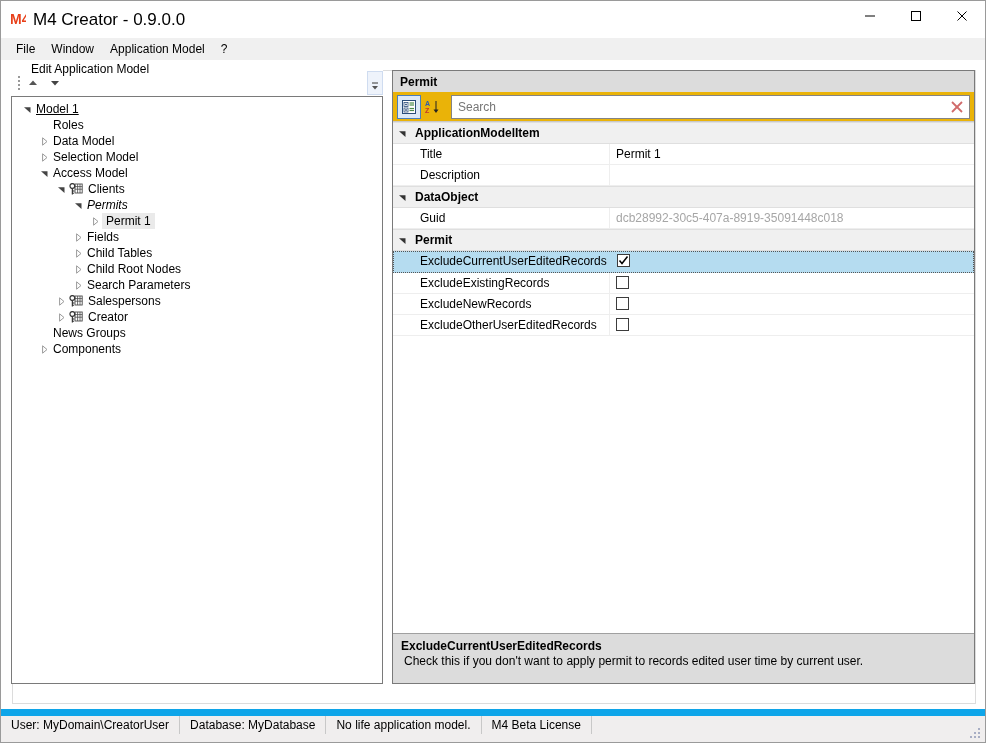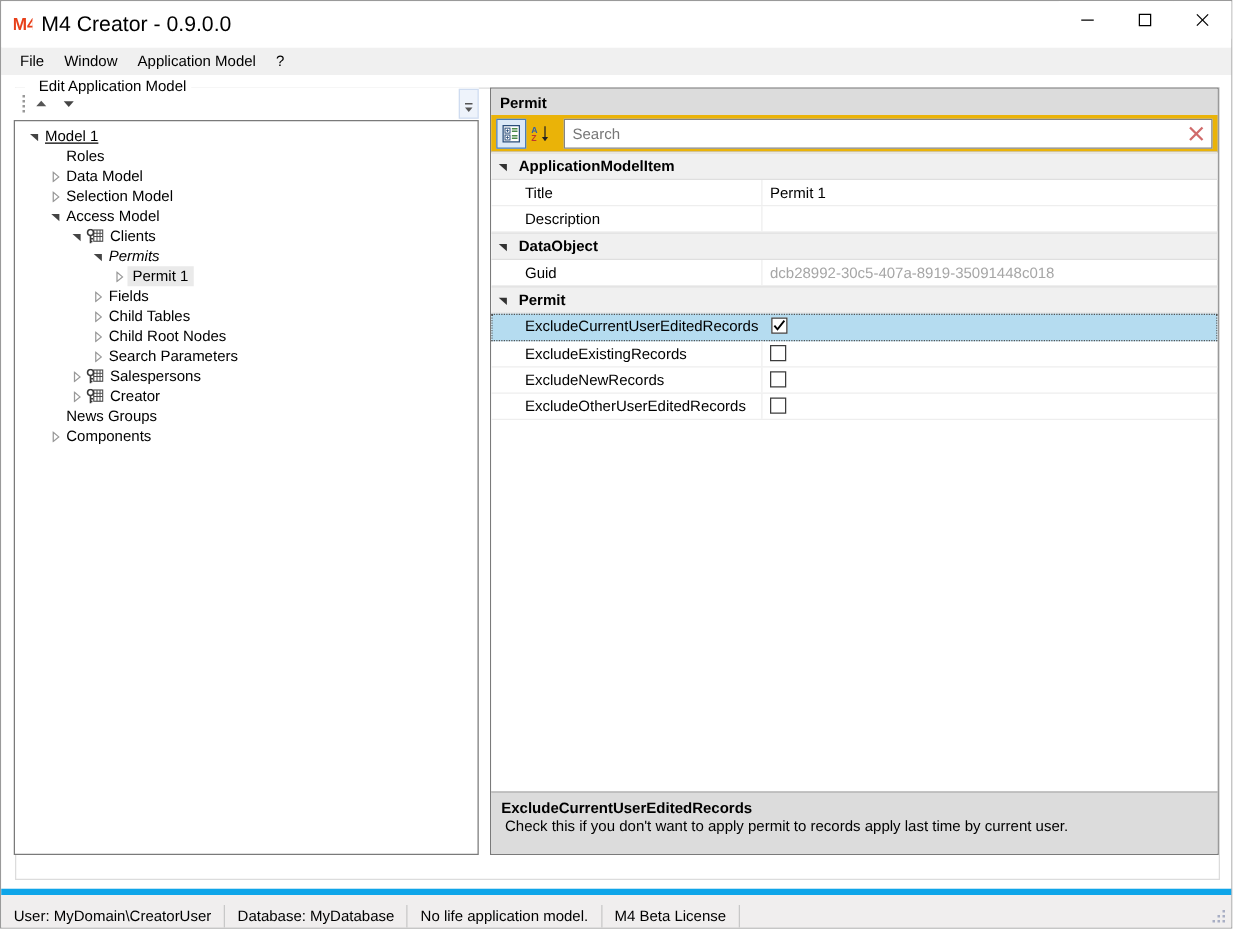--- a/index.html
+++ b/index.html
@@ -408,23 +408,23 @@
     color: #000000;
     line-height: 15px;
     padding-left: 3px;
   }
 
   
   .statusbar {
     height: 26px;
     min-height: 26px;
     background: #f0eeee;
-    border-top: 5px solid #0ea5e9;
-    display: flex;
-    align-items: flex-end;
+    border-top: 7px solid #0ea5e9;
+    display: flex;
+    align-items: flex-start;
     position: relative;
   }
   .status-cell {
     font-size: 12px;
     color: #000000;
     padding: 0 10px;
     height: 18px;
     line-height: 18px;
     display: flex;
     align-items: center;
@@ -771,21 +771,21 @@
             </div>
             <div class="pg-row">
               <div class="pg-name">ExcludeOtherUserEditedRecords</div>
               <div class="pg-value"><span class="cb"></span></div>
             </div>
           </div>
       </div>
 
       <div class="pg-desc">
         <div class="pg-desc-title">ExcludeCurrentUserEditedRecords</div>
-        <div class="pg-desc-body">Check this if you don't want to apply permit to records apply last time by current user.</div>
+        <div class="pg-desc-body">Check this if you don't want to apply permit to records edited user time by current user.</div>
       </div>
     </div>
   </div>
 
   <div class="statusbar">
     <div class="status-cell">User: MyDomain\CreatorUser</div>
     <div class="status-cell">Database: MyDatabase</div>
     <div class="status-cell">No life application model.</div>
     <div class="status-cell">M4 Beta License</div>
     <div class="resize-grip">

